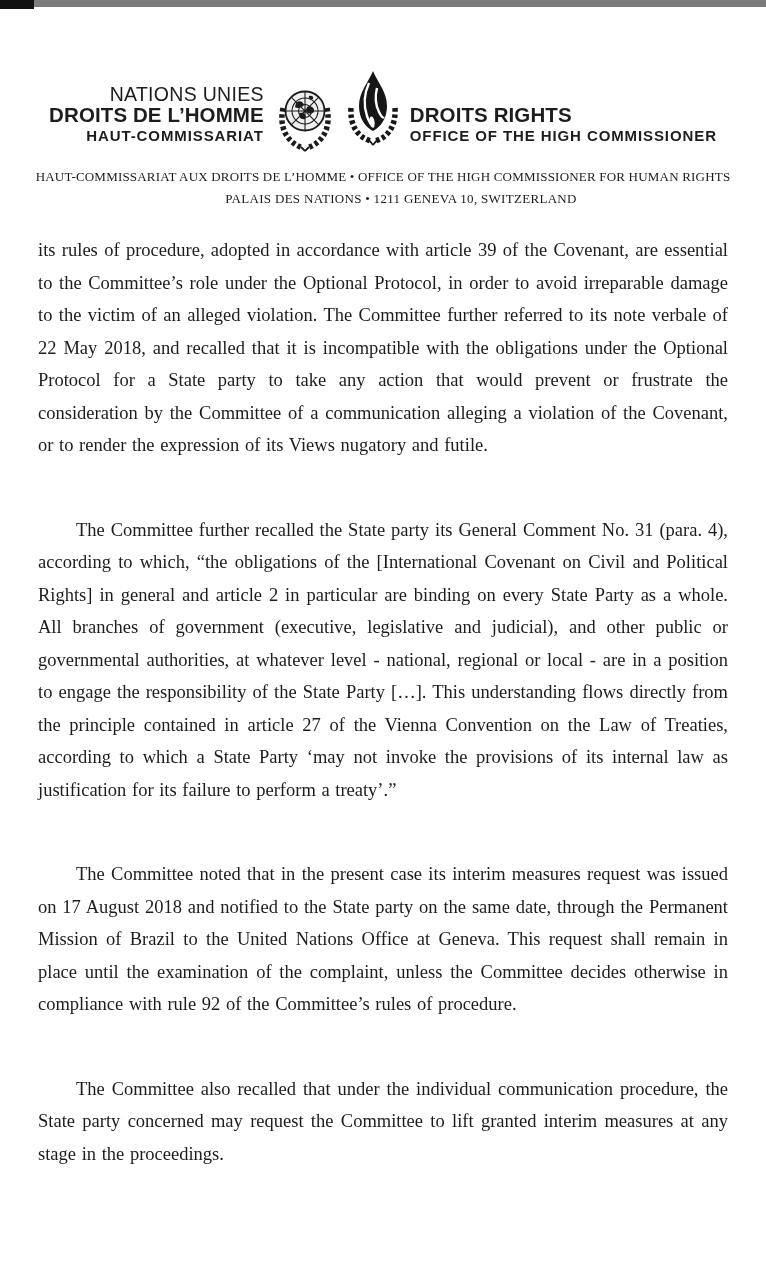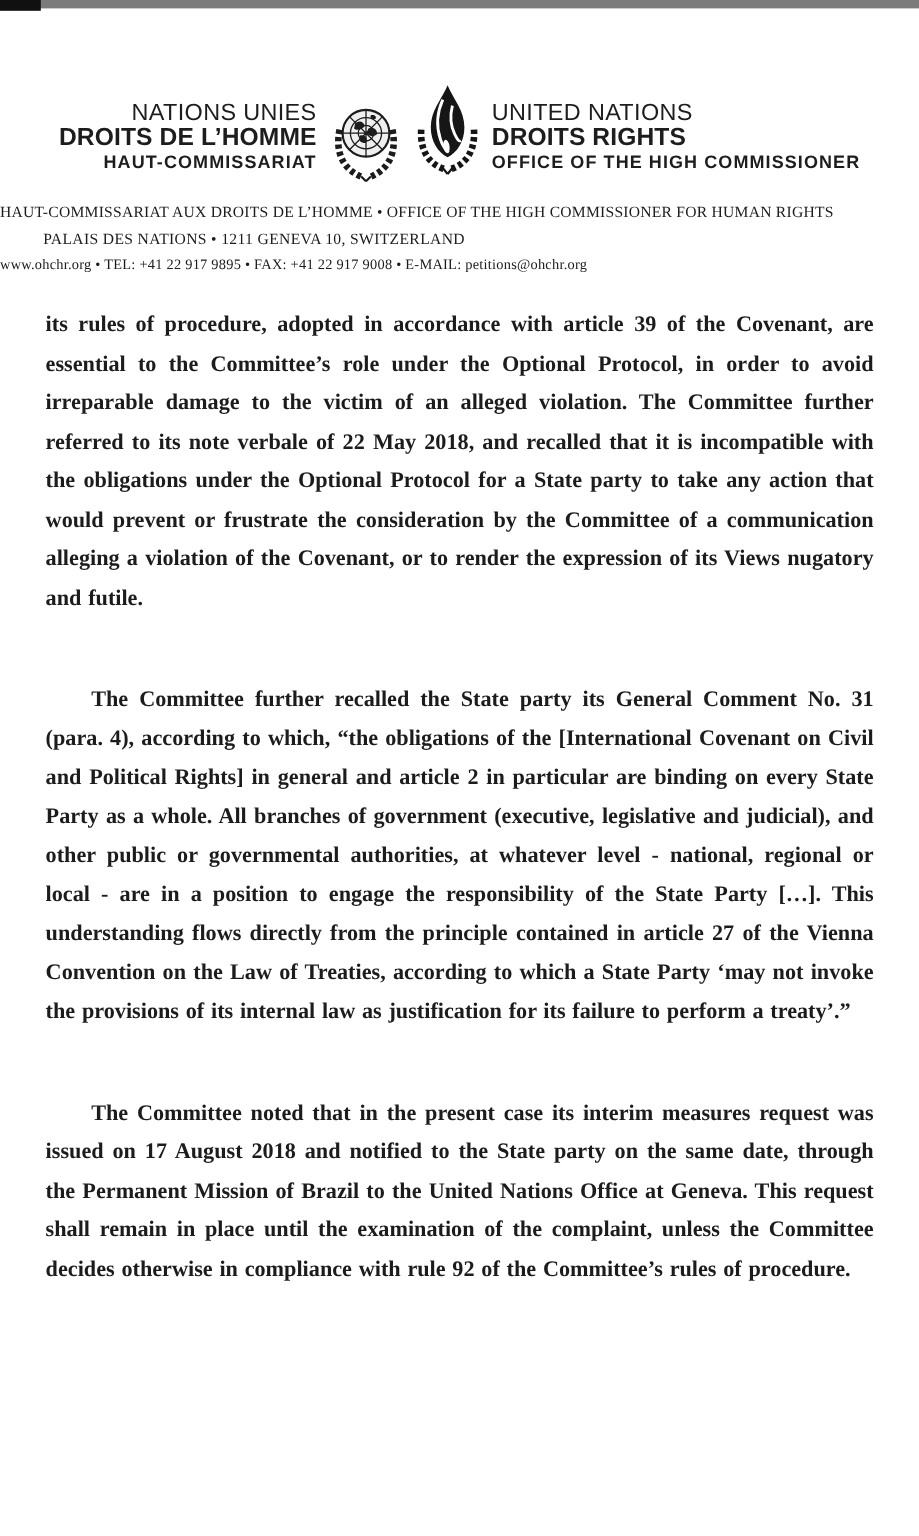--- a/index.html
+++ b/index.html
@@ -42,31 +42,31 @@
   .brand.right { text-align: left; }
   .brand .l1 { font-size: 19.5px; font-weight: 400; letter-spacing: 0.3px; }
   .brand .l2 { font-size: 20.5px; font-weight: 700; letter-spacing: 0.1px; }
   .brand .l3 { font-size: 15px;  font-weight: 700; letter-spacing: 0.9px; margin-top: 3px; }
 
   .emblem { display: block; }
 
   
   .contact {
     margin-top: 17px;
+    text-align: center;
     font-family: "Liberation Serif", serif;
     color: #1b1b1b;
   }
   .contact .c1 { font-size: 13px;   letter-spacing: 0.2px; }
   .contact .c2 { font-size: 13px;   letter-spacing: 0.3px; margin-top: 6px; margin-left: 36px; }
   .contact .c3 { font-size: 12px;   letter-spacing: 0.2px; margin-top: 6px; }
 
   
   .letter-body {
     margin: 27px 38px 0 38px;
-    font-weight: bold;
   }
   .letter-body p {
     font-size: 18.5px;
     line-height: 32.5px;
     text-align: justify;
     color: #1c1c1c;
     margin-bottom: 52px;
     word-spacing: 1px;
   }
   .letter-body p.indent { text-indent: 38px; }
@@ -117,30 +117,29 @@
     <ellipse cx="26" cy="52" rx="2.6" ry="5.5" fill="#ffffff" transform="rotate(-8 26 52)"></ellipse>
 
     <g stroke="#161616" fill="none">
       <path d="M5 38 C4 55 11 67 25 71" stroke-width="5.5" stroke-dasharray="3.6 2.6"></path>
       <path d="M49 38 C50 55 43 67 29 71" stroke-width="5.5" stroke-dasharray="3.6 2.6"></path>
       <path d="M23 70 L27 75 M31 70 L27 75" stroke-width="1.8"></path>
     </g>
   </svg>
 
   <div class="brand right">
-    <div class="l1">UNITED NATIONS</div>
     <div class="l2">DROITS RIGHTS</div>
     <div class="l3">OFFICE OF THE HIGH COMMISSIONER</div>
   </div>
 
 </div>
 
 <div class="contact">
   <div class="c1">HAUT-COMMISSARIAT AUX DROITS DE L’HOMME • OFFICE OF THE HIGH COMMISSIONER FOR HUMAN RIGHTS</div>
   <div class="c2">PALAIS DES NATIONS • 1211 GENEVA 10, SWITZERLAND</div>
-  <div class="c3">www.ohchr.org • TEL: +41 22 917 9895 • FAX: +41 22 917 9008 • E-MAIL: petitions@ohchr.org</div>
 </div>
 
 <div class="letter-body">
   <p>its rules of procedure, adopted in accordance with article 39 of the Covenant, are essential to the Committee’s role under the Optional Protocol, in order to avoid irreparable damage to the victim of an alleged violation. The Committee further referred to its note verbale of 22 May 2018, and recalled that it is incompatible with the obligations under the Optional Protocol for a State party to take any action that would prevent or frustrate the consideration by the Committee of a communication alleging a violation of the Covenant, or to render the expression of its Views nugatory and futile.</p>
   <p class="indent">The Committee further recalled the State party its General Comment No. 31 (para. 4), according to which, “the obligations of the [International Covenant on Civil and Political Rights] in general and article 2 in particular are binding on every State Party as a whole. All branches of government (executive, legislative and judicial), and other public or governmental authorities, at whatever level - national, regional or local - are in a position to engage the responsibility of the State Party […]. This understanding flows directly from the principle contained in article 27 of the Vienna Convention on the Law of Treaties, according to which a State Party ‘may not invoke the provisions of its internal law as justification for its failure to perform a treaty’.”</p>
   <p class="indent">The Committee noted that in the present case its interim measures request was issued on 17 August 2018 and notified to the State party on the same date, through the Permanent Mission of Brazil to the United Nations Office at Geneva. This request shall remain in place until the examination of the complaint, unless the Committee decides otherwise in compliance with rule 92 of the Committee’s rules of procedure.</p>
+  <p class="indent">The Committee also recalled that under the individual communication procedure, the State party concerned may request the Committee to lift granted interim measures at any stage in the proceedings.</p>
 </div>
 
 </body></html>

